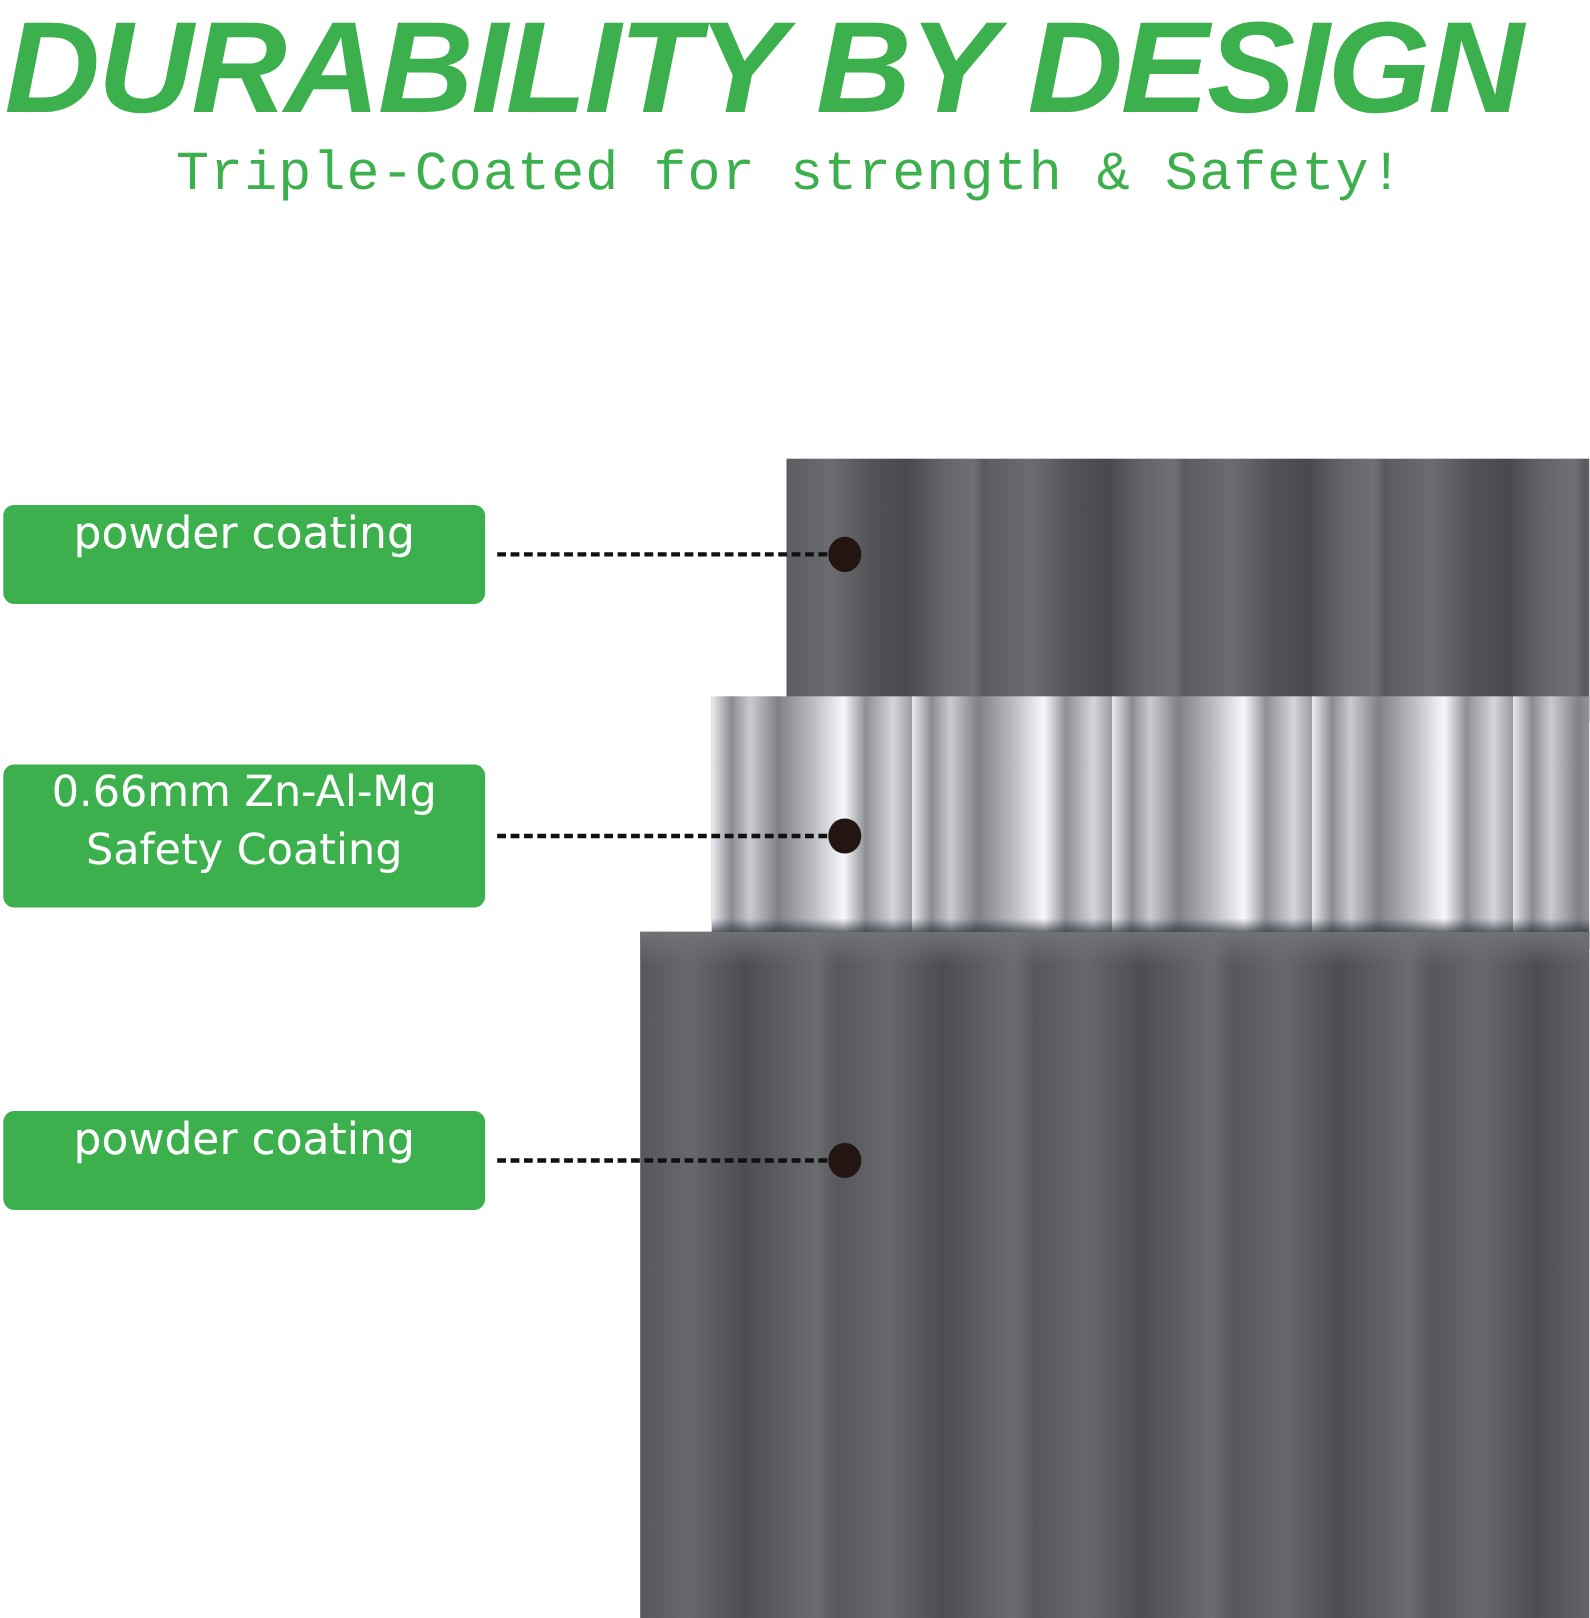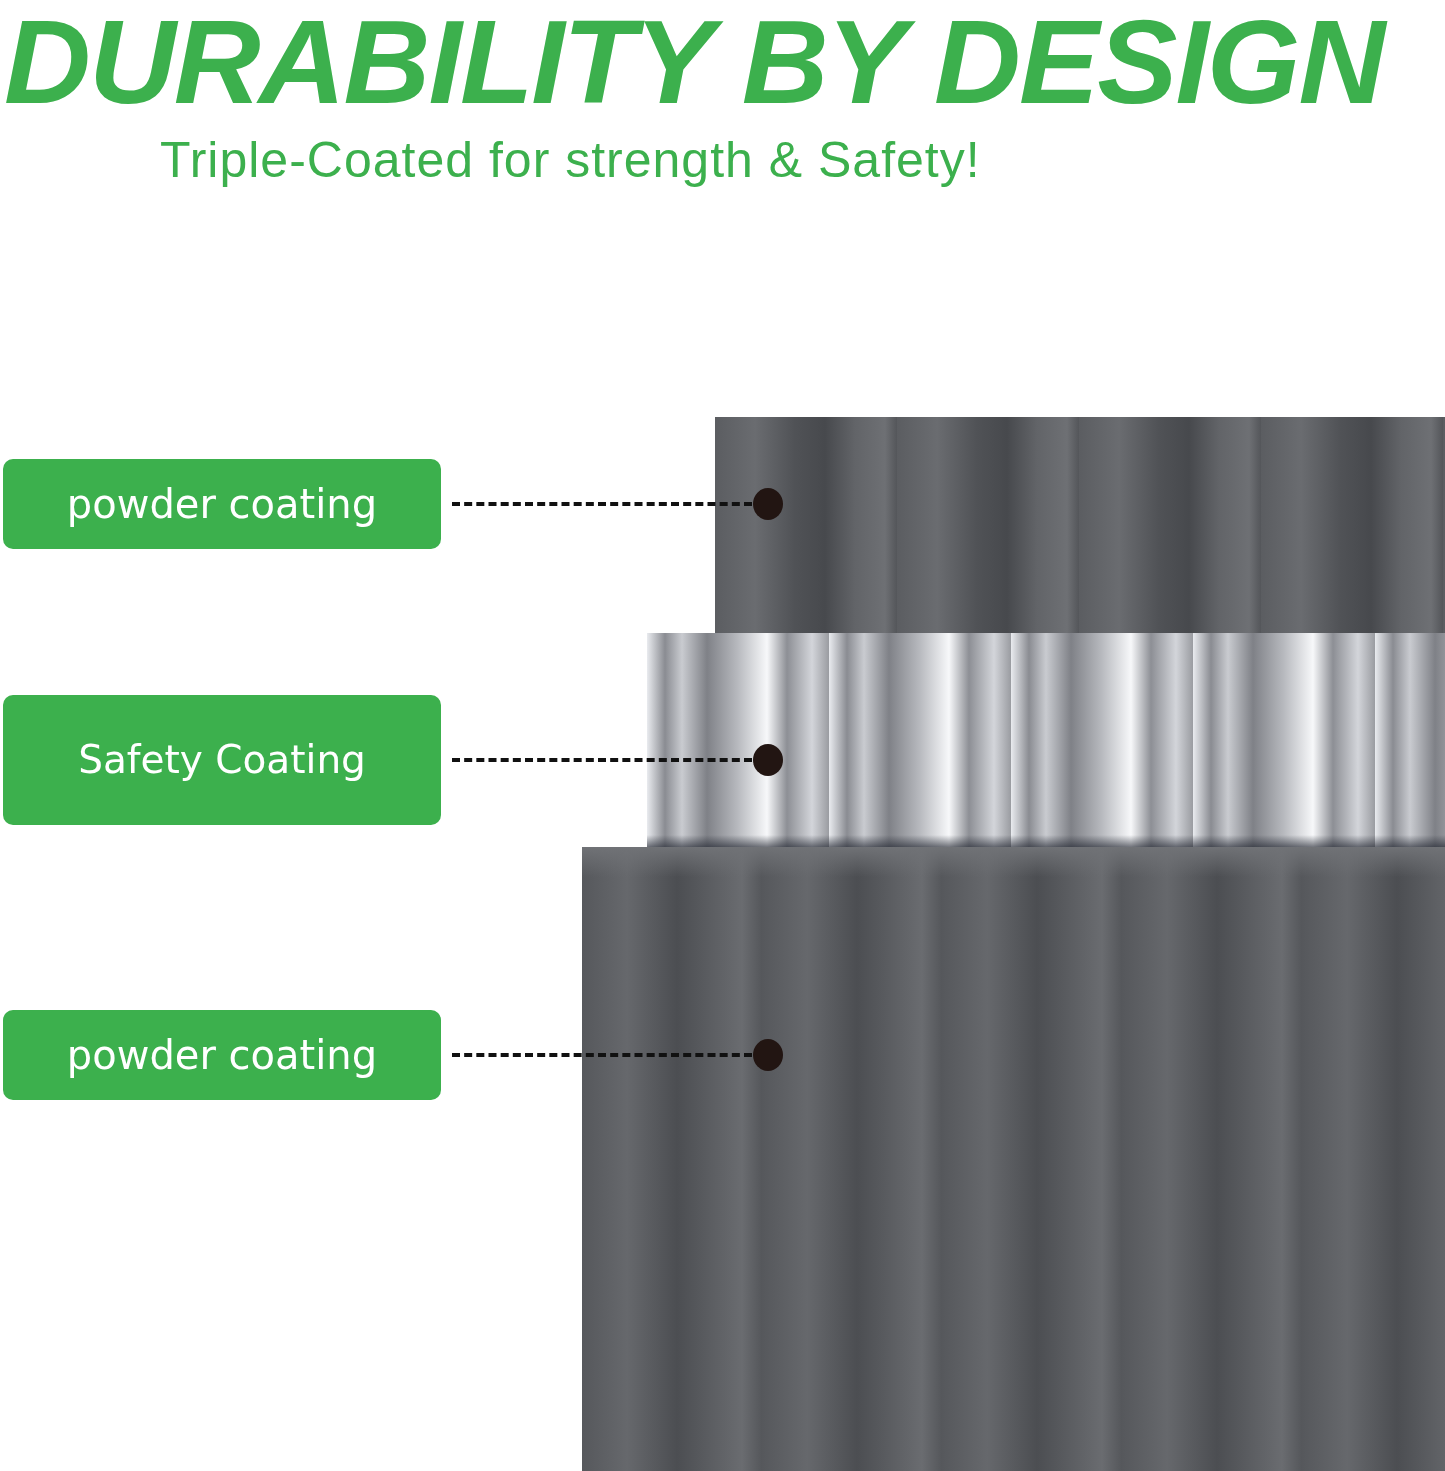--- a/index.html
+++ b/index.html
@@ -1,19 +1,19 @@
 <!DOCTYPE html>
 <html><head>
 <meta charset="utf-8">
 <style>
   html,body{margin:0;padding:0;}
   body{width:1445px;height:1471px;background:#ffffff;position:relative;overflow:hidden;font-family:"Liberation Sans",sans-serif;}
   .title{position:absolute;left:0;top:-8px;width:1445px;text-align:left;padding-left:4px;color:#3cb04d;font-family:"Liberation Sans",sans-serif;font-weight:bold;font-style:italic;font-size:118px;letter-spacing:-2px;line-height:140px;white-space:nowrap;transform:scaleX(1.02);transform-origin:left;}
-  .subtitle{position:absolute;left:160px;top:125px;color:#3cb04d;font-family:Liberation Sans, sans-serif;font-size:50px;line-height:70px;letter-spacing:1px;white-space:nowrap;}
-  .label{position:absolute;left:3px;width:438px;background:#3cb04d;border-radius:10px;color:#ffffff;font-family:"DejaVu Sans",sans-serif;font-size:40px;display:flex;align-items:center;justify-content:center;text-align:center;line-height:52px;}
+  .subtitle{position:absolute;left:160px;top:125px;color:#3cb04d;font-family:Liberation Mono, monospace;font-size:50px;line-height:70px;letter-spacing:1px;white-space:nowrap;}
+  .label{position:absolute;left:3px;width:438px;background:#3cb04d;border-radius:10px;color:#ffffff;font-family:"DejaVu Sans",sans-serif;font-size:40px;display:flex;justify-content:center;text-align:center;line-height:52px;}
   .lbl1{top:459px;height:90px;}
   .lbl2{top:695px;height:130px;font-size:39px;}
   .lbl3{top:1010px;height:90px;}
   .leader{position:absolute;left:452px;width:300px;height:0;border-top:4px dashed #111;}
   .dot{position:absolute;width:30px;height:32px;border-radius:50%;background:#221512;}
   
   .panel{position:absolute;overflow:hidden;}
   .top-panel{left:715px;top:417px;width:730px;height:240px;
     background:repeating-linear-gradient(90deg,#5b5d61 0px,#6a6c70 40px,#505256 80px,#47494d 110px,#626468 140px,#6e7074 170px,#54565a 182px);}
   .mid-panel{left:647px;top:633px;width:798px;height:230px;
@@ -35,20 +35,21 @@
 </div>
 <div class="panel bot-panel">
   <div class="bot-top"></div>
 </div>
 
 <div class="label lbl1">
   <span>powder coating</span>
 </div>
 <div class="label lbl2">
   <div>
+    <div>0.66mm Zn-Al-Mg</div>
     <div>Safety Coating</div>
   </div>
 </div>
 <div class="label lbl3">
   <span>powder coating</span>
 </div>
 
 <div class="leader" style="top:502px;"></div>
 <div class="dot" style="left:753px;top:488px;"></div>
 

